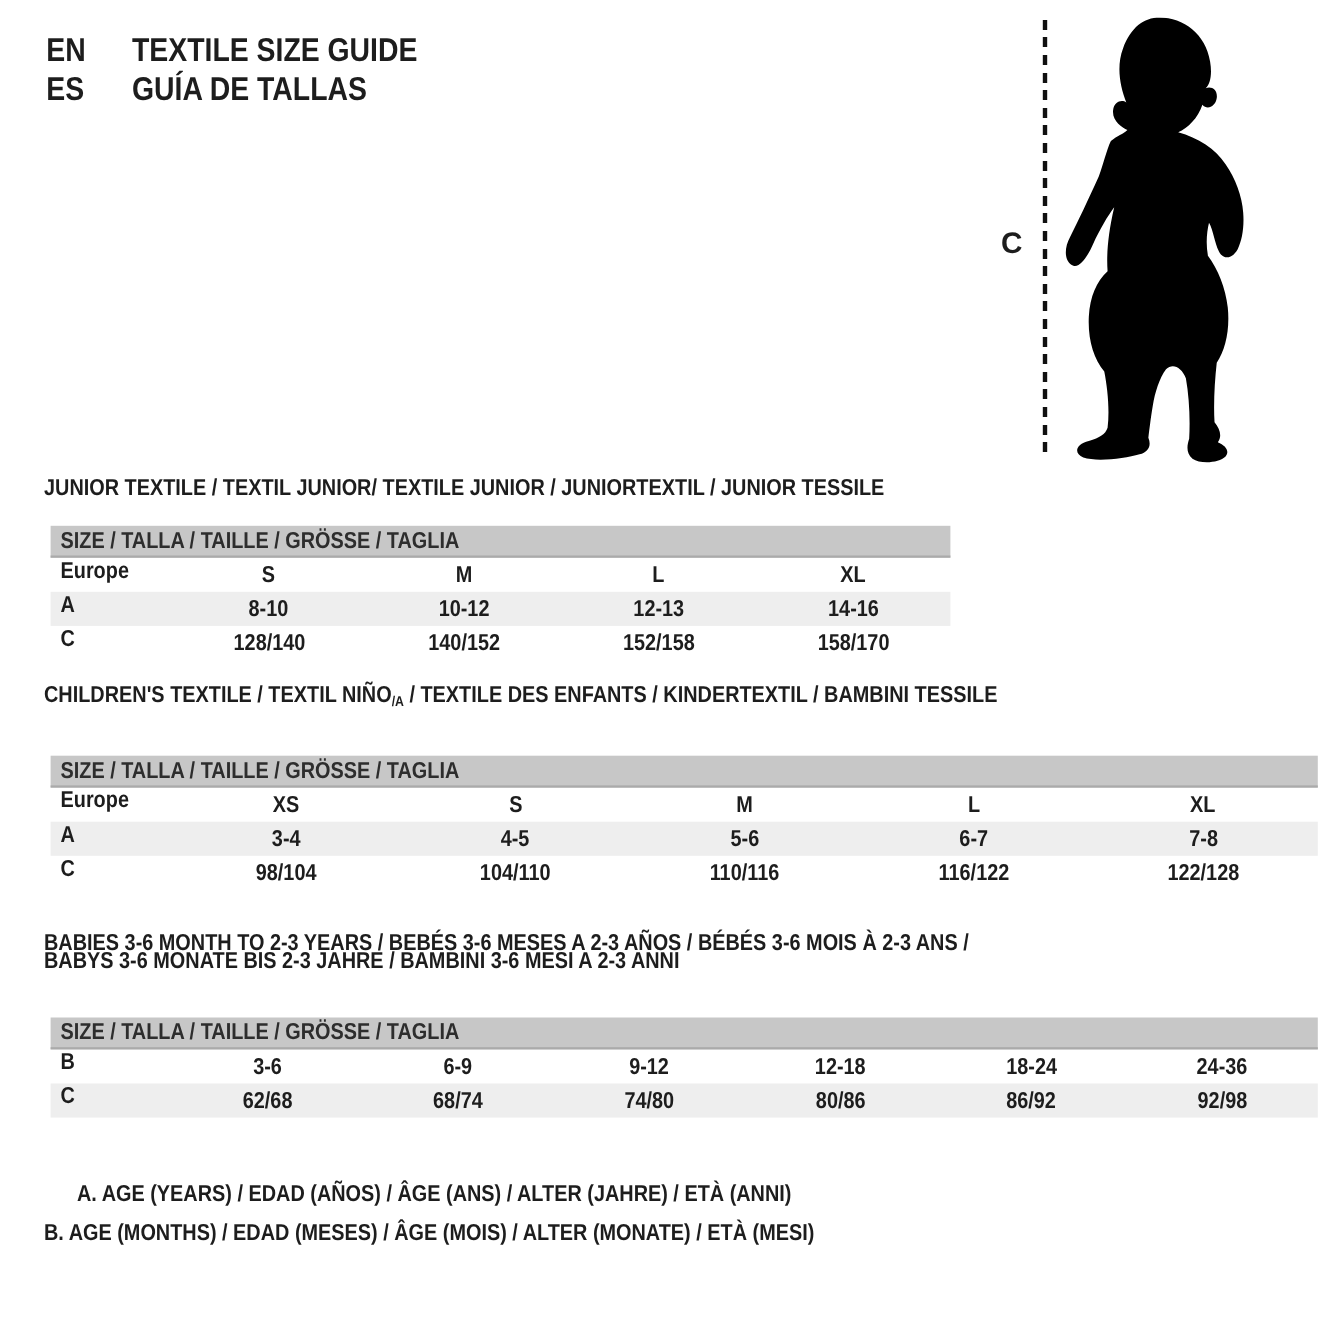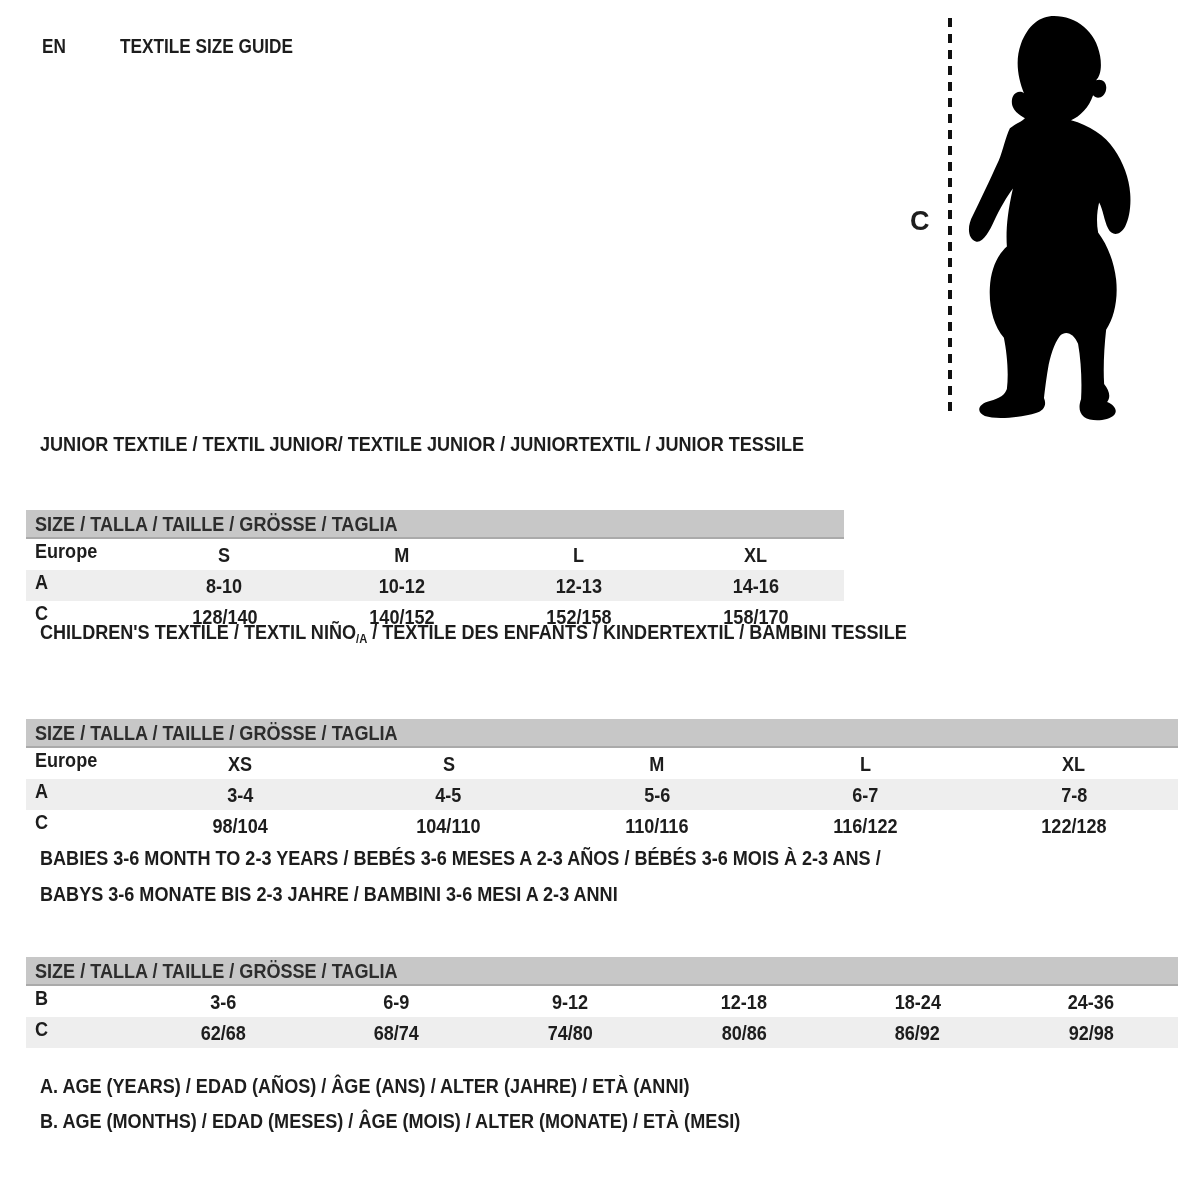--- a/index.html
+++ b/index.html
@@ -11,58 +11,62 @@
     -webkit-font-smoothing:antialiased;
   }
   .abs { position:absolute; }
 
   
   .sx  { display:inline-block; transform:scaleX(0.86); transform-origin:0 50%; white-space:nowrap; }
   .sxc { display:inline-block; transform:scaleX(0.86); transform-origin:50% 50%; white-space:nowrap; }
 
   
   .lang-block { left:42px; top:28px; }
-  .lang-row { display:flex; height:36px; align-items:center; font-size:20px; }
+  .lang-row { display:flex; height:36px; align-items:center; font-size:30px; }
   .lang-code { width:78px; flex:0 0 78px; }
 
   
   .dashed-line {
     left:948px; top:18px; width:4px; height:400px;
     background:repeating-linear-gradient(to bottom,#101010 0 9px,transparent 9px 16px);
   }
   .c-label { left:910px; top:206px; font-size:27px; }
   .baby-svg { left:962px; top:16px; width:182px; height:406px; }
 
   
   .sec-title { left:40px; font-size:21px;text-align:center; }
   .sub-a { font-size:13px; vertical-align:-4px; }
 
   
-  .size-table { left:26px;margin-top:32px; }
+  .size-table { left:46px; }
   .size-bar {
     height:27px; line-height:27px; padding-left:9px;
     background:#c7c7c7; border-bottom:2px solid #aaaaaa;
     font-size:21px; color:#2d2d2d;
   }
   .trow { display:flex; height:31px; font-size:21px; }
   .trow.alt { background:#eeeeee; }
   .lbl { width:110px; flex:0 0 110px; padding-left:9px; box-sizing:border-box; }
   .cell { flex:1 1 0; text-align:center; display:flex; justify-content:center; align-items:center; }
 
   
   .notes-block { left:40px; top:1068px; }
-  .note-line { height:35px; line-height:35px; font-size:21px; }
+  .note-line { height:35px; line-height:35px; font-size:21px;text-align:center; }
 </style>
 </head>
 <body>
 
 <div class="abs lang-block">
   <div class="lang-row">
     <span class="lang-code"><span class="sx">EN</span></span>
     <span class="sx">TEXTILE SIZE GUIDE</span>
+  </div>
+  <div class="lang-row">
+    <span class="lang-code"><span class="sx">ES</span></span>
+    <span class="sx">GUÍA DE TALLAS</span>
   </div>
 </div>
 
 <div class="abs dashed-line"></div>
 <div class="abs c-label">C</div>
 <svg class="abs baby-svg" viewBox="0 0 180 405" aria-hidden="true">
   <path fill="#000000" d="M91 0
     C113 0 133 15 137 40
     C139 52 137 60 133 64
     C139 62 144 66 143 73
@@ -218,21 +222,21 @@
       </div>
     <div class="cell">
         <span class="sxc">122/128</span>
       </div>
   </div>
 </div>
 
 <div class="abs sec-title" style="top:846px">
   <span class="sx">BABIES 3-6 MONTH TO 2-3 YEARS / BEBÉS 3-6 MESES A 2-3 AÑOS / BÉBÉS 3-6 MOIS À 2-3 ANS /</span>
 </div>
-<div class="abs sec-title" style="top:882px">
+<div class="abs sec-title" style="top:862px">
   <span class="sx">BABYS 3-6 MONATE BIS 2-3 JAHRE / BAMBINI 3-6 MESI A 2-3 ANNI</span>
 </div>
 <div class="abs size-table" style="top:925px; width:1152px">
   <div class="size-bar">
     <span class="sx">SIZE / TALLA / TAILLE / GRÖSSE / TAGLIA</span>
   </div>
   <div class="trow">
     <div class="lbl"><span class="sx">B</span></div>
     <div class="cell">
         <span class="sxc">3-6</span>

